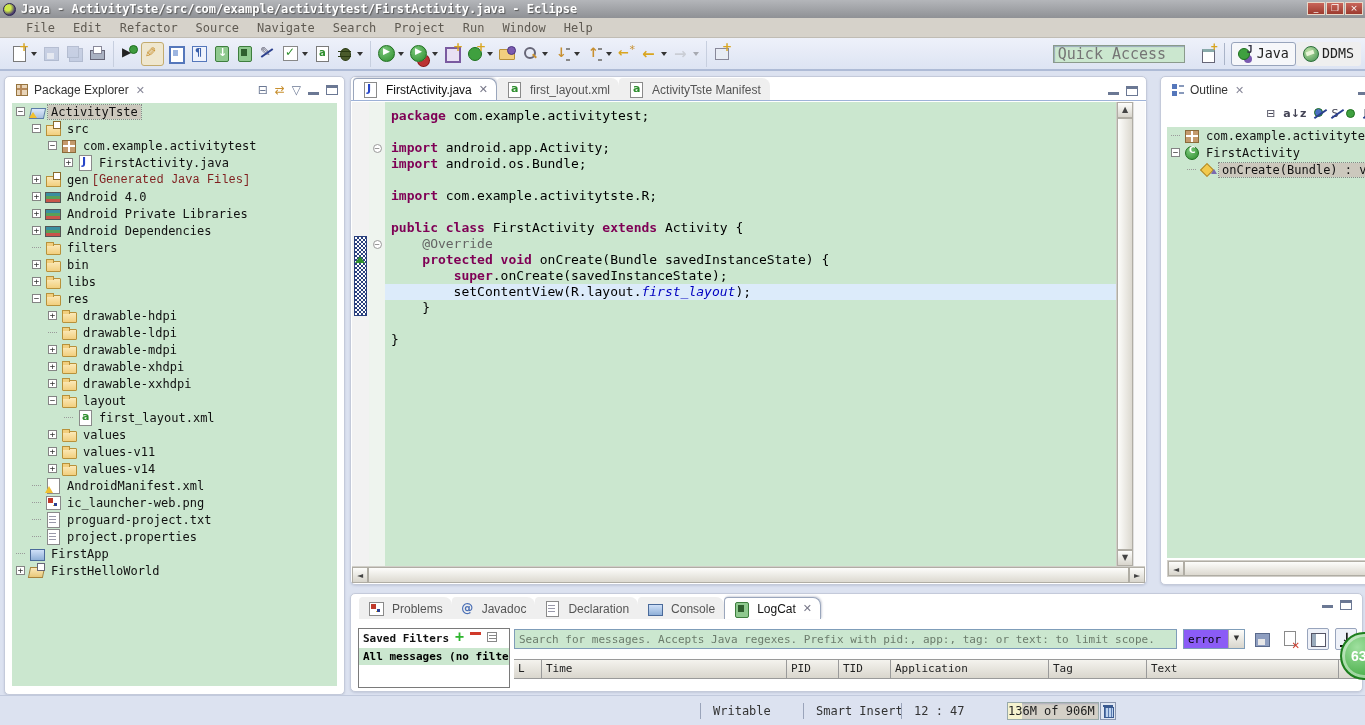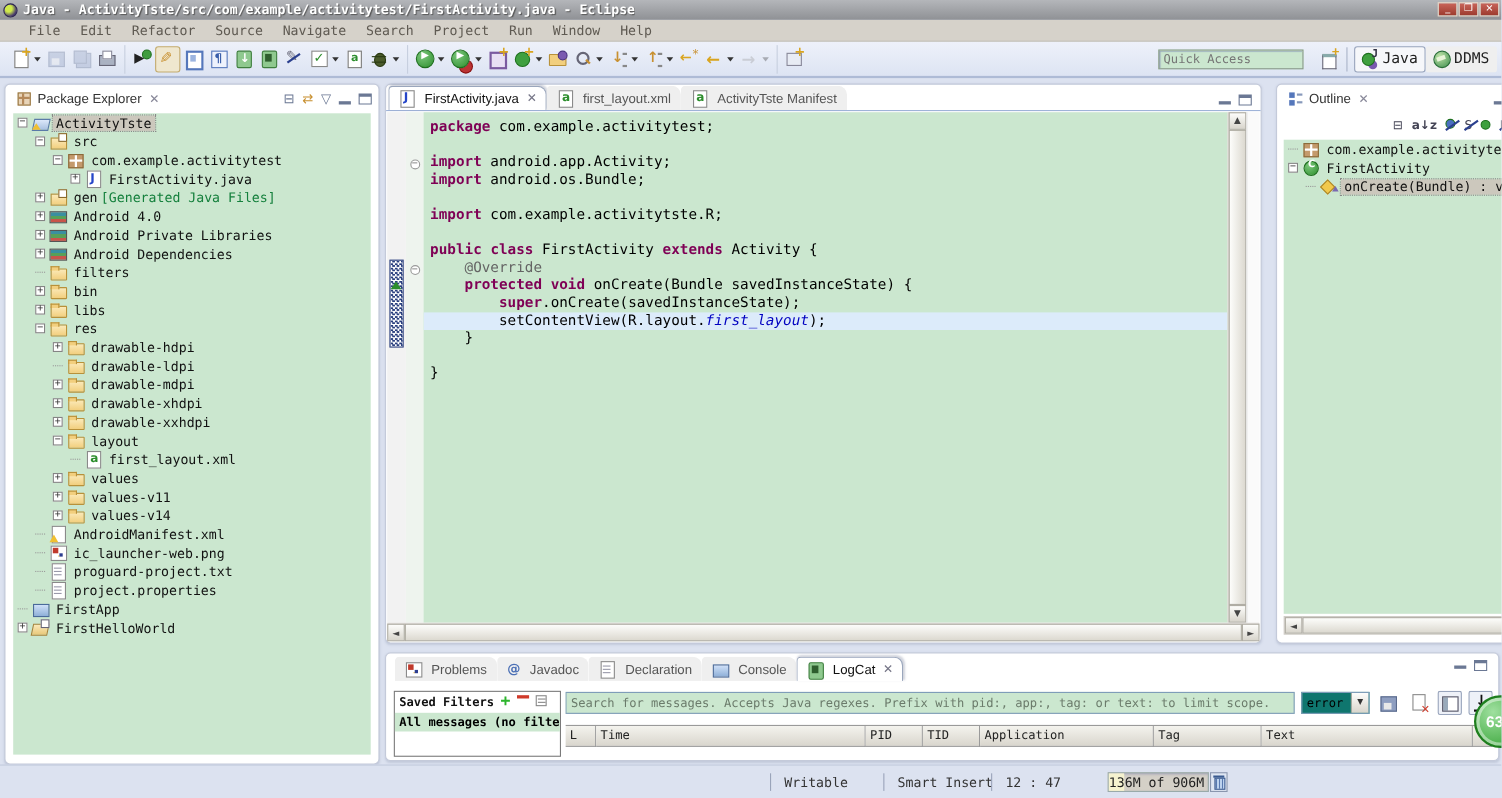--- a/index.html
+++ b/index.html
@@ -70,21 +70,21 @@
   .g-prev::before { content:"\2191"; left:2px; top:0; color:#c89030; font-weight:bold; font-size:13px; }
   .g-prev::after { content:""; right:1px; top:3px; width:4px; height:9px; border-top:2px solid #888; border-bottom:2px solid #888; }
   .g-lastedit::before { content:"\2190"; left:0; top:0; color:#d9a520; font-weight:bold; font-size:13px; }
   .g-lastedit::after { content:"*"; right:0; top:-2px; color:#c89030; font-size:11px; }
   .g-back::before { content:"\2190"; left:1px; top:0; color:#d9a520; font-weight:bold; font-size:15px; }
   .g-fwd::before { content:"\2192"; left:1px; top:0; color:#999; font-weight:bold; font-size:15px; }
   .g-pin::before { content:""; left:1px; top:3px; width:12px; height:10px; background:#e8ecf4; border:1px solid #889; }
   .g-pin::after { content:"+"; right:-1px; top:-5px; color:#d9a520; font-weight:bold; font-size:12px; }
 
   .tb-spacer { flex:1; }
-  .quick-access { width:132px; height:18px; background:#cbe7cf; border:1px solid #8a9a8c; box-shadow:inset 1px 1px 1px #9ab; color:#8a8a8a; font-family:"DejaVu Sans Mono",monospace; font-size:11px; padding:0 4px; margin-right:14px; }
+  .quick-access { width:132px; height:18px; background:#cbe7cf; border:1px solid #8a9a8c; box-shadow:inset 1px 1px 1px #9ab; color:#8a8a8a; font-family:"DejaVu Sans Mono",monospace; font-size:15px; padding:0 4px; margin-right:14px; }
   .persp-sep { width:1px; height:22px; background:#aab4c8; margin:0 6px; }
   .persp-btn { display:flex; align-items:center; gap:4px; height:24px; padding:0 6px; border:1px solid transparent; border-radius:3px; color:#222; font-family:"DejaVu Sans Mono",monospace; }
   .persp-btn.active { background:#f6f7fa; border-color:#98a4bc; }
   .pi { width:15px; height:15px; display:inline-block; position:relative; }
   .pi-open::before { content:""; position:absolute; left:1px; top:3px; width:11px; height:10px; background:#fff; border:1px solid #667; border-top:3px solid #8aa; }
   .pi-open::after { content:"+"; position:absolute; right:-2px; top:-6px; color:#d9a520; font-weight:bold; font-size:12px; }
   .pi-java::before { content:""; position:absolute; left:0; top:2px; width:10px; height:10px; border-radius:50%; background:#3fa03f; border:1px solid #1e701e; box-shadow:4px 5px 0 -2px #7a5ab0; }
   .pi-java::after { content:"J"; position:absolute; right:0; top:-2px; color:#334; font-weight:bold; font-size:10px; }
   .pi-ddms::before { content:""; position:absolute; left:0; top:0; width:14px; height:14px; border-radius:50%; background:radial-gradient(circle at 35% 30%, #bfe3a8, #3e8e4e); border:1px solid #2a6e38; }
   .pi-ddms::after { content:""; position:absolute; left:3px; top:5px; width:8px; height:4px; background:#e8f4d8; transform:rotate(-20deg); }
@@ -113,21 +113,21 @@
   .ti-outline::after { content:""; position:absolute; left:8px; top:2px; width:5px; height:2px; background:#8899bb; box-shadow:0 7px 0 #8899bb; }
 
   
   .tree-wrap { position:absolute; left:7px; right:7px; top:26px; bottom:8px; background:#cbe7cf; overflow:hidden; }
   .trow { display:flex; align-items:center; height:17px; white-space:nowrap; color:#111; }
   .trow .indent { flex:none; }
   .exp { flex:none; width:9px; height:9px; border:1px solid #848484; background:#fff; font-size:9px; line-height:7px; text-align:center; color:#333; margin-right:4px; }
   .noexp { flex:none; width:9px; height:1px; border-bottom:1px dotted #9a9a9a; margin-right:4px; }
   .tlabel { padding:0 3px; }
   .trow.sel .tlabel { background:#ccc8bd; outline:1px dotted #888; }
-  .tdeco { color:#15803d; }
+  .tdeco { color:#7f1d1d;font-family:Liberation Mono, monospace; }
 
   .ic { width:16px; height:15px; position:relative; flex:none; display:inline-block; margin-right:3px; font-family:"DejaVu Sans",sans-serif; }
   .ic::before,.ic::after { position:absolute; }
   .i-folder::before { content:""; left:1px; top:4px; width:13px; height:9px; background:linear-gradient(#fbe9b8,#f2cf7e); border:1px solid #b8913a; border-radius:1px; }
   .i-folder::after { content:""; left:1px; top:2px; width:6px; height:3px; background:#f2cf7e; border:1px solid #b8913a; border-bottom:none; }
   .i-srcfolder::before { content:""; left:1px; top:4px; width:13px; height:9px; background:linear-gradient(#fbe9b8,#f2cf7e); border:1px solid #b8913a; }
   .i-srcfolder::after { content:""; right:0; top:0; width:6px; height:6px; background:#fff; border:1px solid #8a6a2a; }
   .i-pkg::before { content:""; left:1px; top:2px; width:12px; height:11px; background:
       linear-gradient(#fff,#fff) 0 4px/100% 2px no-repeat,
       linear-gradient(#fff,#fff) 5px 0/2px 100% no-repeat, #c49a6c; border:1px solid #8a6a3a; }
@@ -195,21 +195,21 @@
   .filters-box { width:152px; flex:none; border:1px solid #7a7a7a; background:#fff; height:60px; }
   .filters-head { display:flex; gap:6px; padding:3px 4px; font-size:11px; font-weight:bold; color:#111; }
   .f-plus { color:#2db52d; font-weight:bold; font-size:15px; line-height:10px; }
   .f-minus { width:11px; height:3px; background:#d03a2a; display:inline-block; }
   .f-edit { width:10px; height:10px; border:1px solid #888; background:linear-gradient(#888,#888) 1px 2px/7px 1px no-repeat, linear-gradient(#888,#888) 1px 5px/7px 1px no-repeat, #fff; }
   .filter-item { background:#cbe7cf; padding:2px 4px; font-size:11px; font-weight:bold; white-space:nowrap; overflow:hidden; }
   .logcat-right { flex:1; overflow:hidden; position:relative; }
   .search-row { display:flex; align-items:center; gap:6px; }
   .logcat-search { flex:1; height:20px; background:#cbe7cf; border:1px solid #7f9db9; color:#222; font-family:"DejaVu Sans Mono",monospace; font-size:11px; padding:0 4px; }
   .logcat-search::placeholder { color:#6b7b6b; }
-  .level-combo { width:62px; height:20px; border:1px solid #7f9db9; background:#0f766e; display:flex; align-items:center; flex:none; }
+  .level-combo { width:62px; height:20px; border:1px solid #7f9db9; background:#8b5cf6; display:flex; align-items:center; flex:none; }
   .level-combo .val { flex:1; padding:0 4px; font-size:11px; }
   .combo-btn { width:16px; height:18px; background:linear-gradient(#fdfdfb,#d8d5cc); border-left:1px solid #b0ada4; text-align:center; font-size:7px; line-height:17px; color:#333; font-family:"DejaVu Sans",sans-serif; }
   .lc-btn { width:22px; height:22px; border:1px solid transparent; border-radius:2px; position:relative; flex:none; font-family:"DejaVu Sans",sans-serif; }
   .lc-btn.pressed { border-color:#98a4bc; background:#eef1f8; }
   .lc-save::before { content:""; position:absolute; left:3px; top:4px; width:13px; height:12px; background:#8e9ec0; border:1px solid #5a6a8c; }
   .lc-save::after { content:""; position:absolute; left:6px; top:10px; width:7px; height:6px; background:#e8e8e8; }
   .lc-clear::before { content:""; position:absolute; left:4px; top:2px; width:10px; height:13px; background:#fff; border:1px solid #8a8a8a; }
   .lc-clear::after { content:"\2715"; position:absolute; right:0px; bottom:-2px; color:#d03a2a; font-weight:bold; font-size:10px; }
   .lc-panes::before { content:""; position:absolute; left:3px; top:4px; width:13px; height:12px; border:1px solid #556; background:linear-gradient(90deg,#9ab 0 4px,#fff 4px); }
   .lc-scroll::before { content:"\2193"; position:absolute; left:5px; top:1px; font-weight:bold; font-size:14px; color:#111; }

